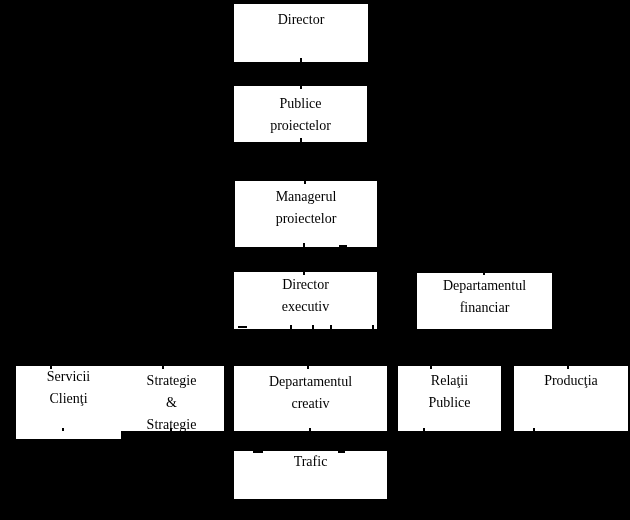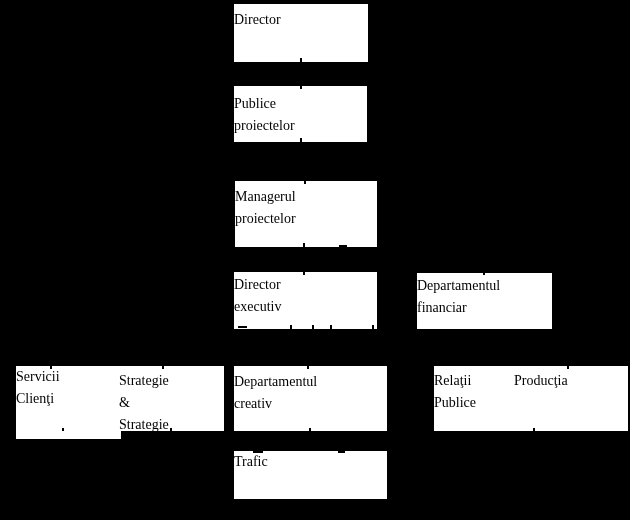--- a/index.html
+++ b/index.html
@@ -11,37 +11,37 @@
     background: #000000;
     overflow: hidden;
   }
   .node {
     position: absolute;
     background: #ffffff;
     color: #000000;
     font-family: "Liberation Serif", "DejaVu Serif", serif;
     font-size: 14px;
     line-height: 22px;
-    text-align: left;
+    text-align: center;
     display: flex;
     flex-direction: column;
     align-items: center;
     box-sizing: border-box;
   }
   .line { display: block; width: 100%; white-space: nowrap; }
   
   .n-director   { left: 234px; top: 4px;   width: 134px; height: 58px; padding-top: 5px; }
   .n-grupul     { left: 234px; top: 86px;  width: 133px; height: 56px; padding-top: 7px; }
   .n-managerul  { left: 235px; top: 181px; width: 142px; height: 66px; padding-top: 5px; }
   .n-direxec    { left: 234px; top: 272px; width: 143px; height: 57px; padding-top: 2px; }
   .n-deptfin    { left: 417px; top: 273px; width: 135px; height: 56px; padding-top: 2px; }
   .n-servicii   { left: 16px;   top: 366px; width: 105px; height: 73px; }
   .n-strategie  { left: 119px; top: 366px; width: 105px; height: 65px; padding-top: 4px; }
   .n-deptcreativ{ left: 234px; top: 366px; width: 153px; height: 65px; padding-top: 5px; }
-  .n-relatii    { left: 398px; top: 366px; width: 103px; height: 65px; padding-top: 4px; margin-left: 36px; }
+  .n-relatii    { left: 398px; top: 366px; width: 103px; height: 65px; padding-top: 4px; }
   .n-productia  { left: 514px; top: 366px; width: 114px; height: 65px; padding-top: 4px; }
   .n-trafic     { left: 234px; top: 451px; width: 153px; height: 48px; }
   
   .stub { position: absolute; background: #000000; }
 </style>
 </head>
 <body>
 
 <div id="canvas">
 

